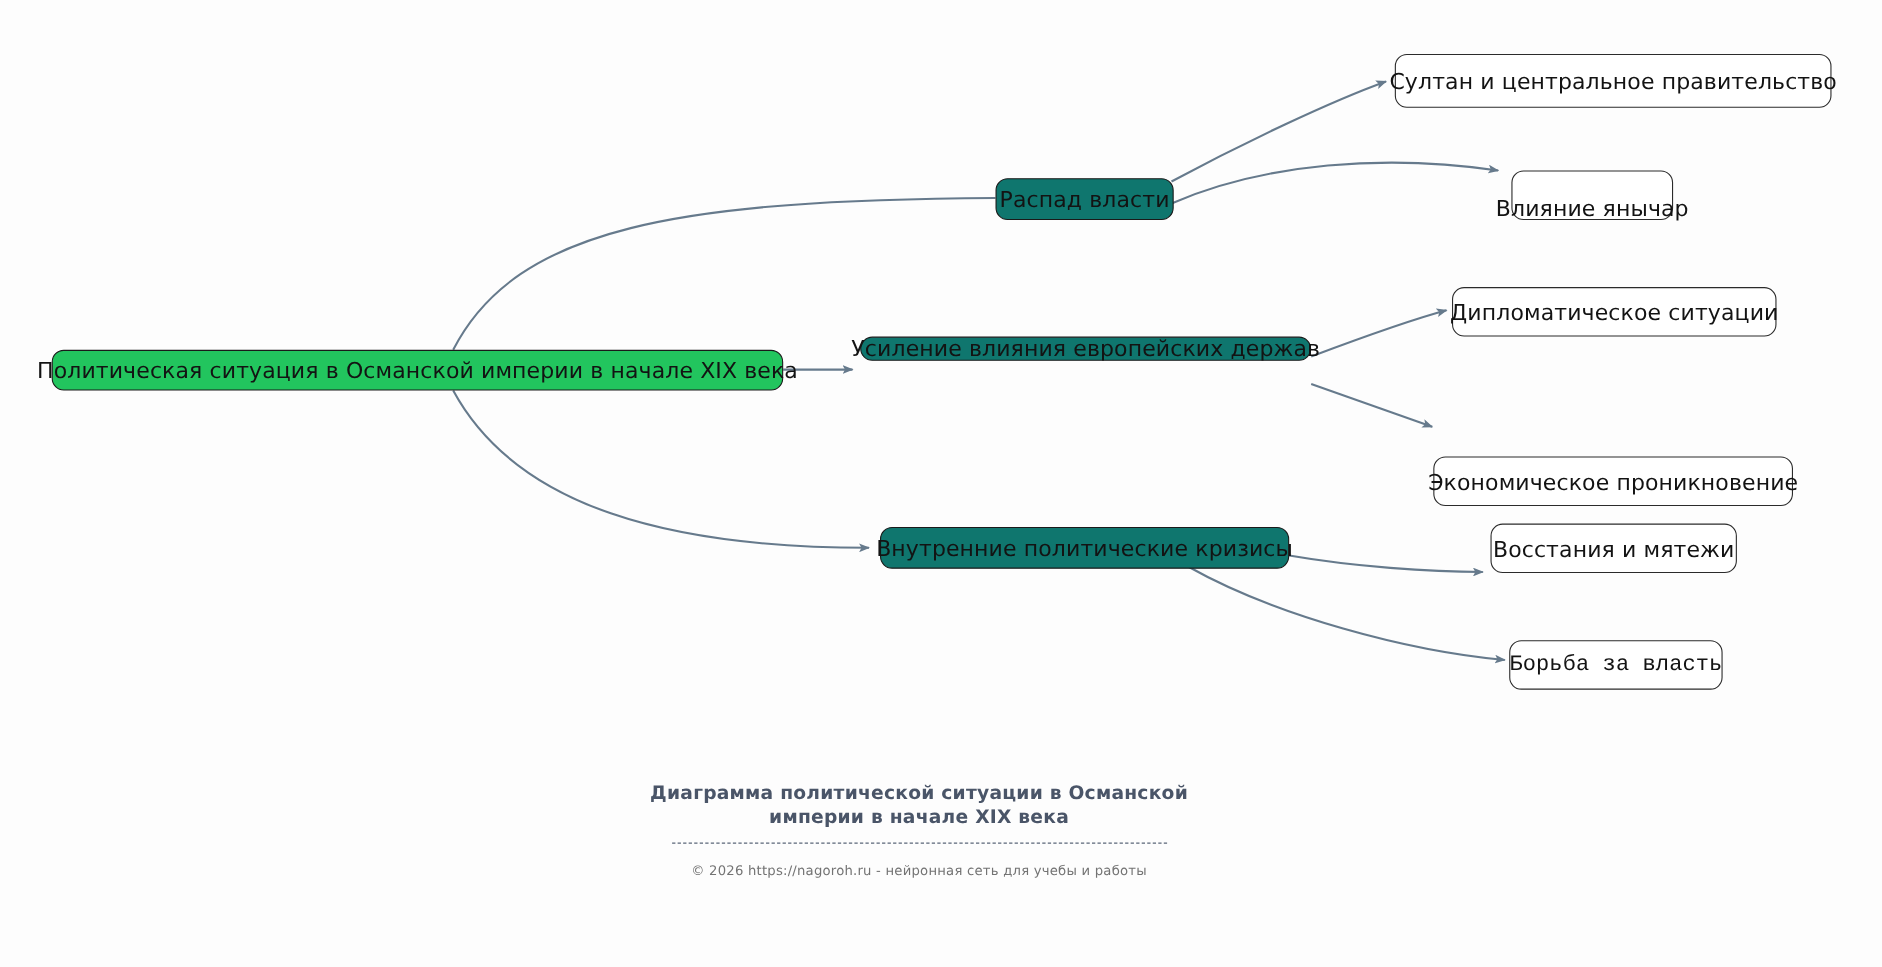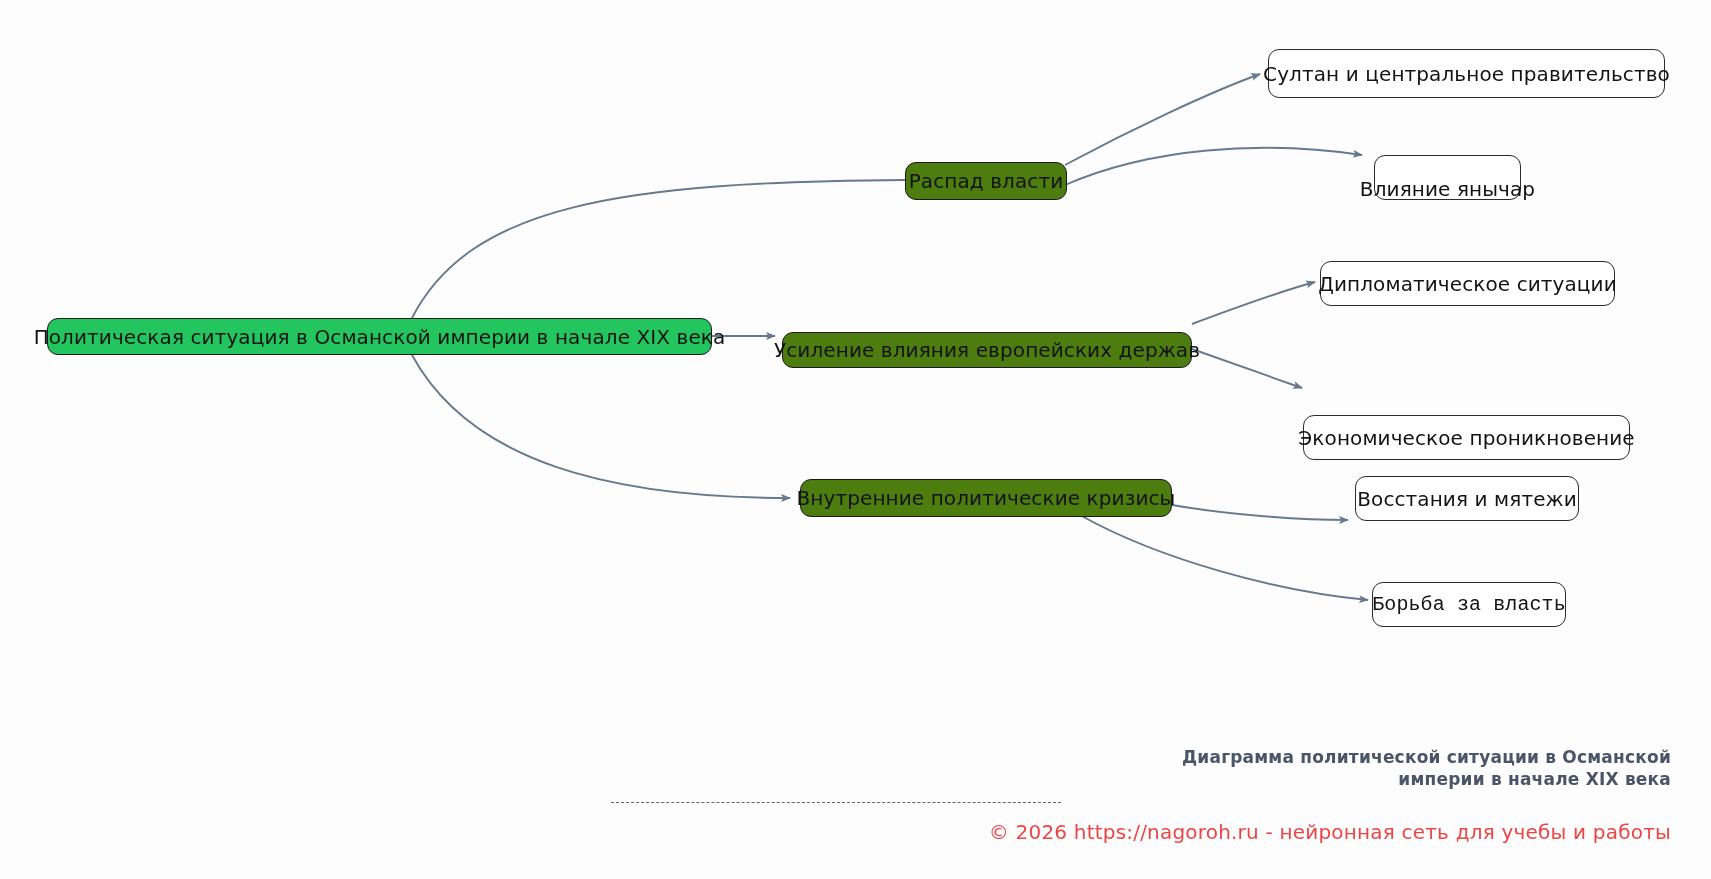--- a/index.html
+++ b/index.html
@@ -39,54 +39,53 @@
     line-height: 1;
     letter-spacing: 0.1px;
     padding: 0 27px;
   }
   .node-root {
     background: #22c55e;
     border: 1.6px solid #1a1a1a;
     border-radius: 11px;
   }
   .node-branch {
-    background: #4d7c0f;
+    background: #0f766e;
     border: 1.6px solid #1a1a1a;
     border-radius: 11px;
   }
   .node-leaf {
     background: #ffffff;
     border: 1.7px solid #2b2b2b;
     border-radius: 11px;
   }
   #footer {
     position: absolute;
     left: 0;
     width: 1671px;
-    text-align: right;
-    margin-top: 36px;
+    text-align: center;
   }
   .footer-title {
     font-size: 17px;
     font-weight: bold;
     color: #4a5568;
     line-height: 1.32;
     letter-spacing: 0.2px;
   }
   .footer-rule {
     width: 450px;
     margin: 11px auto 0 auto;
     border: none;
     border-top: 1.6px dashed #5a6678;
     height: 0;
   }
   .footer-copy {
     margin-top: 17px;
-    font-size: 20px;
-    color: #ef4444;
+    font-size: 12px;
+    color: #737373;
     letter-spacing: 0.2px;
   }
 </style>
 </head>
 <body>
 
 <div id="canvas">
 
   <svg id="edges" viewBox="0 0 1711 879" xmlns="http://www.w3.org/2000/svg">
     <defs>
@@ -112,21 +111,21 @@
   </svg>
 
   <div class="node node-root" style="left:47px; top:318px; width:665px; height:37px;">
     <span>Политическая ситуация в Османской империи в начале XIX века</span>
   </div>
 
   <div class="node node-branch" style="left:905px; top:162px; width:162px; height:38px;">
     <span>Распад власти</span>
   </div>
 
-  <div class="node node-branch" style="left:782px; top:332px; width:410px; height:36px;">
+  <div class="node node-branch" style="left:782px; top:306px; width:410px; height:22px;">
     <span>Усиление влияния европейских держав</span>
   </div>
 
   <div class="node node-branch" style="left:800px; top:479px; width:372px; height:38px;">
     <span>Внутренние политические кризисы</span>
   </div>
 
   <div class="node node-leaf" style="left:1268px; top:49px; width:397px; height:49px;">
     <span>Султан и центральное правительство</span>
   </div>

